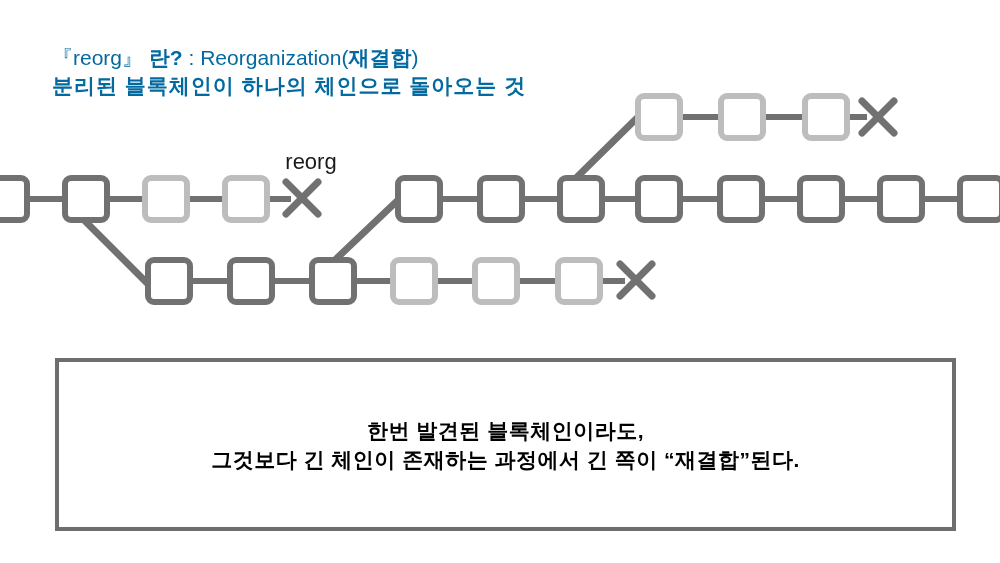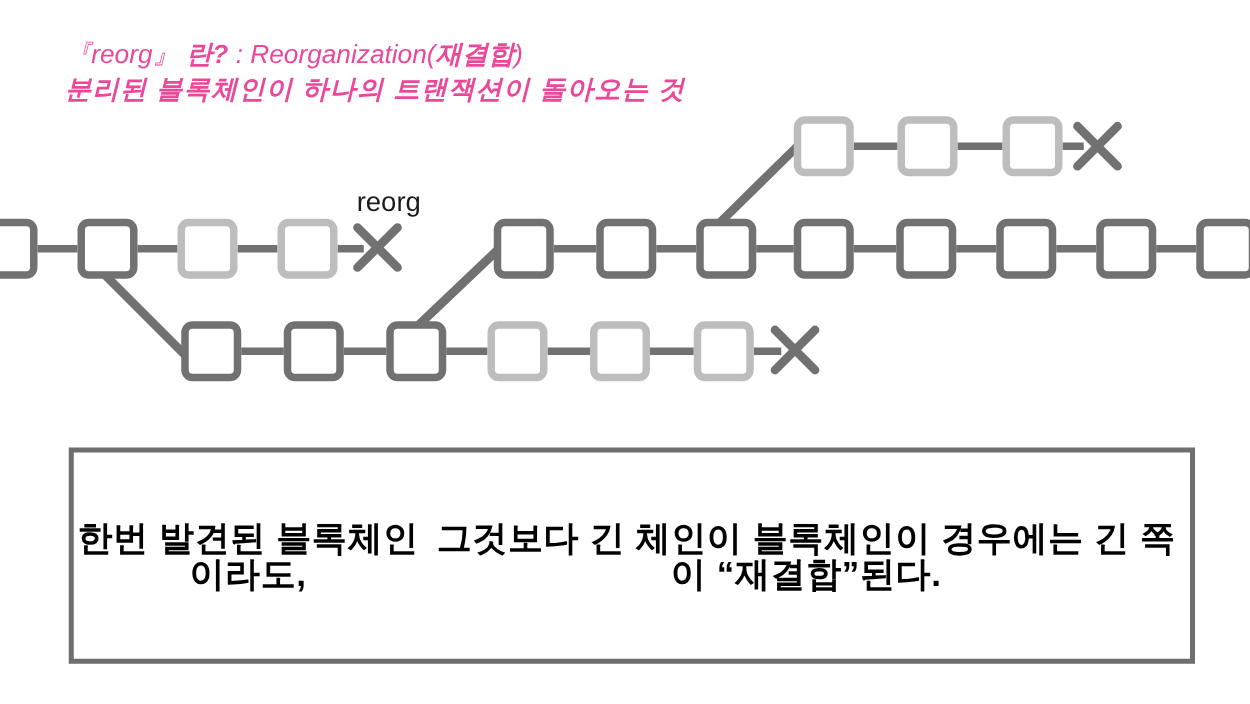--- a/index.html
+++ b/index.html
@@ -1,39 +1,39 @@
 <!DOCTYPE html>
 <html><head>
 <meta charset="utf-8">
 <style>
   html,body{margin:0;padding:0;background:#fff;}
   .canvas{
     position:relative;width:1000px;height:563px;background:#ffffff;overflow:hidden;
     font-family:"Liberation Sans","DejaVu Sans",sans-serif;color:#000;
   }
-  .header{position:absolute;left:52px;top:30px;line-height:28px;font-size:21px;color:#ec4899;font-style:italic;}
+  .header{position:absolute;left:52px;top:44px;line-height:28px;font-size:21px;color:#0369a1;}
   .header .seg-bold{font-weight:bold;}
   .header .line2{font-weight:bold;letter-spacing:1px;}
   .diagram-svg{position:absolute;left:0;top:0;width:1000px;height:345px;}
   .note-box{
     position:absolute;left:55px;top:358px;width:893px;height:165px;
     border:4px solid #6e6e6e;background:#fff;
-    display:flex;flex-direction:row;align-items:center;justify-content:center;
-    text-align:center;font-weight:bold;font-size:28px;line-height:29px;color:#000;
+    display:flex;flex-direction:column;align-items:center;justify-content:center;
+    text-align:center;font-weight:bold;font-size:21px;line-height:29px;color:#000;
     letter-spacing:0.5px;
   }
 </style>
 </head>
 <body>
 
 <div class="canvas">
 
   <div class="header">
     <div class="line1"><span class="seg">『reorg』</span><span class="seg-bold"> 란? </span><span class="seg">: Reorganization(</span><span class="seg-bold">재결합</span><span class="seg">)</span></div>
-    <div class="line2">분리된 블록체인이 하나의 트랜잭션이 돌아오는 것</div>
+    <div class="line2">분리된 블록체인이 하나의 체인으로 돌아오는 것</div>
   </div>
 
   <svg class="diagram-svg" viewBox="0 0 1000 345" xmlns="http://www.w3.org/2000/svg">
       <line x1="30" y1="199" x2="62" y2="199" stroke="#717171" stroke-width="6"></line>
       <line x1="110" y1="199" x2="142" y2="199" stroke="#717171" stroke-width="6"></line>
       <line x1="190" y1="199" x2="222" y2="199" stroke="#717171" stroke-width="6"></line>
       <line x1="270" y1="199" x2="291" y2="199" stroke="#717171" stroke-width="6"></line>
       <line x1="443" y1="199" x2="477" y2="199" stroke="#717171" stroke-width="6"></line>
       <line x1="525" y1="199" x2="557" y2="199" stroke="#717171" stroke-width="6"></line>
       <line x1="605" y1="199" x2="635" y2="199" stroke="#717171" stroke-width="6"></line>
@@ -78,16 +78,16 @@
       <line x1="318" y1="182" x2="286" y2="214" stroke="#717171" stroke-width="7" stroke-linecap="round"></line>
       <line x1="862" y1="101" x2="894" y2="133" stroke="#717171" stroke-width="7" stroke-linecap="round"></line>
       <line x1="894" y1="101" x2="862" y2="133" stroke="#717171" stroke-width="7" stroke-linecap="round"></line>
       <line x1="620" y1="264" x2="652" y2="296" stroke="#717171" stroke-width="7" stroke-linecap="round"></line>
       <line x1="652" y1="264" x2="620" y2="296" stroke="#717171" stroke-width="7" stroke-linecap="round"></line>
       <text x="311" y="169" text-anchor="middle" font-size="22" fill="#1a1a1a" font-family="&quot;Liberation Sans&quot;,&quot;DejaVu Sans&quot;,sans-serif">reorg</text>
     </svg>
 
   <div class="note-box">
       <div>한번 발견된 블록체인이라도,</div>
-      <div>그것보다 긴 체인이 블록체인이 경우에는 긴 쪽이 “재결합”된다.</div>
+      <div>그것보다 긴 체인이 존재하는 과정에서 긴 쪽이 “재결합”된다.</div>
     </div>
 
 </div>
 
 </body></html>

